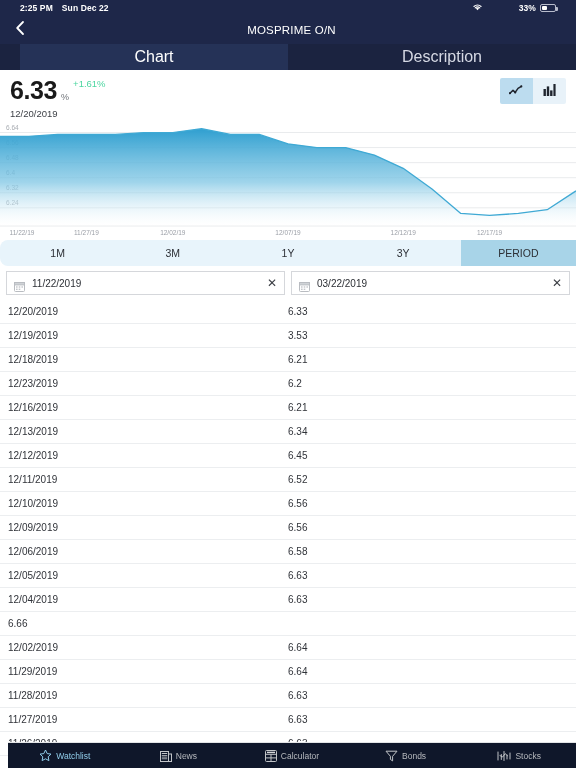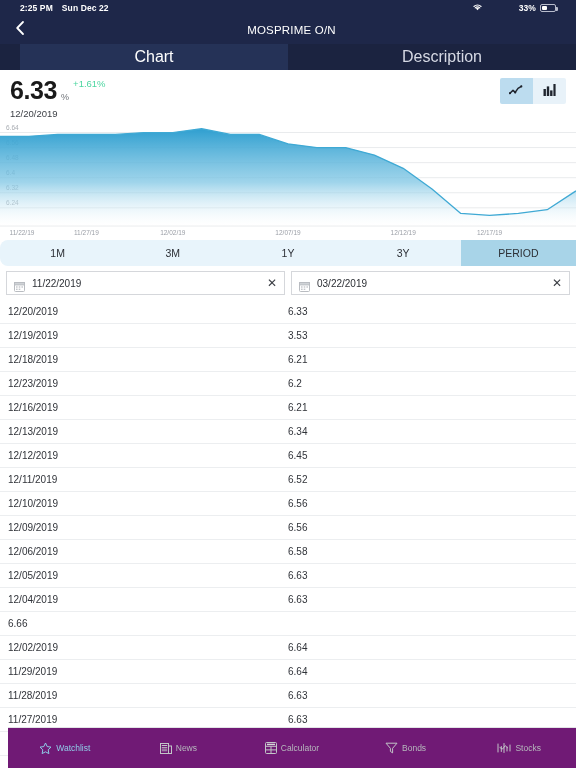--- a/index.html
+++ b/index.html
@@ -115,22 +115,22 @@
   .table { background: #fff; }
   .trow {
     height: 24px; display: flex; align-items: center;
     border-bottom: 1px solid #eceef0; padding: 0 8px;
   }
   .trow .d { width: 280px; font-size: 10px; color: #303339; }
   .trow .v { font-size: 10px; color: #303339; }
 
   
   .bottombar {
-    position: absolute; left: 8px; right: 0; bottom: 0; height: 41px;
-    background: #701a75; border-top: 1px solid #e2e4e6;
+    position: absolute; left: 8px; right: 0; bottom: 0; height: 26px;
+    background: #0f172a; border-top: 1px solid #e2e4e6;
     display: flex; align-items: center;
   }
   .btab {
     flex: 1; display: flex; align-items: center; justify-content: center;
     gap: 4px; font-size: 8.5px; color: #b6b9bd; cursor: pointer;
   }
   .btab.active { color: #8fcbe8; }
   .btab svg { display: block; }
 </style>
 </head>

